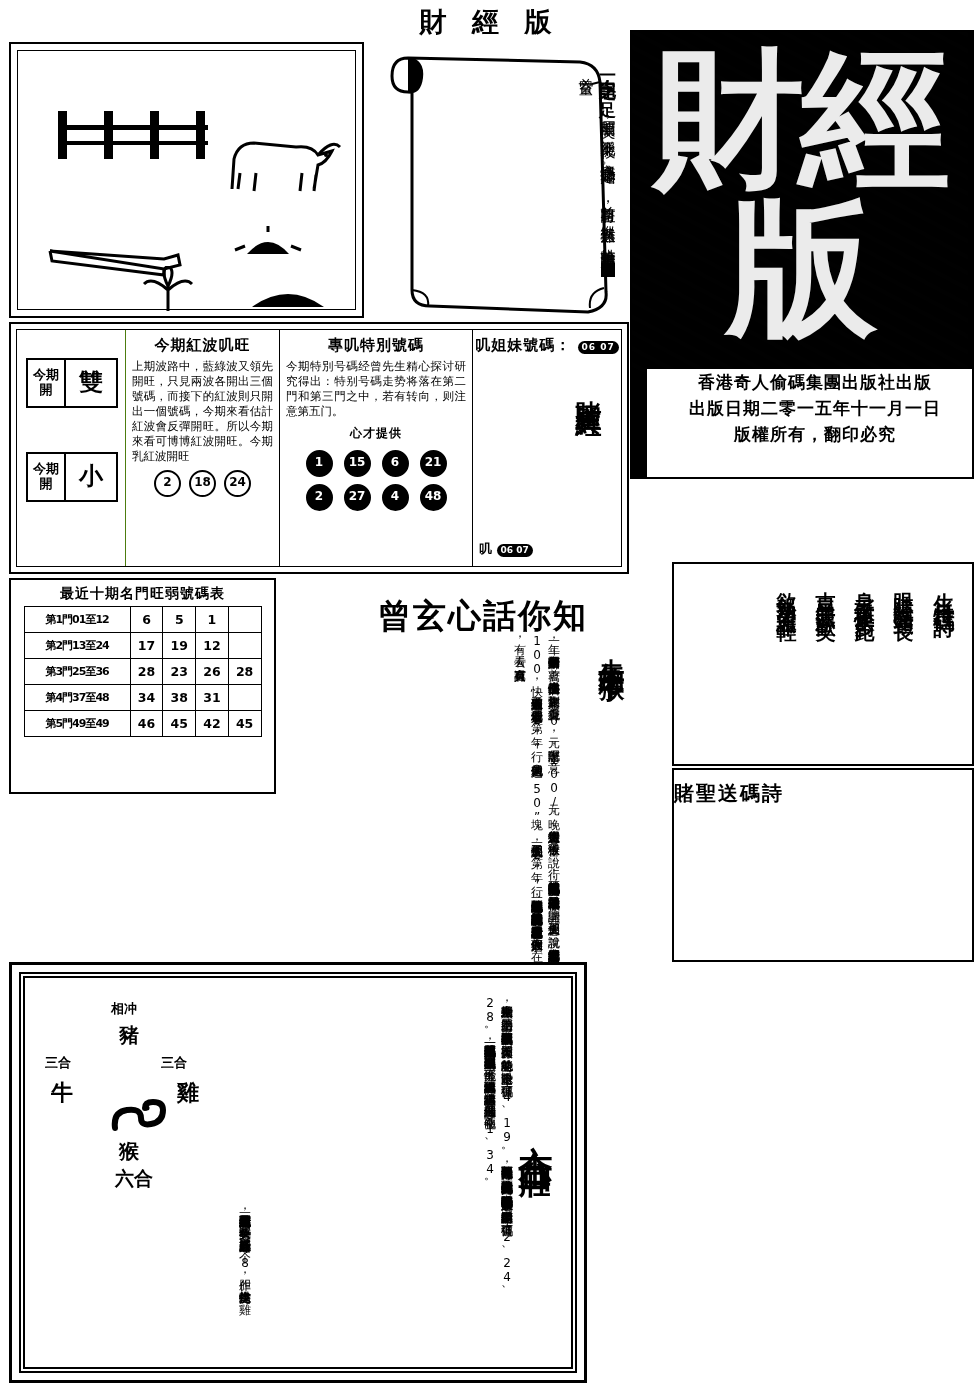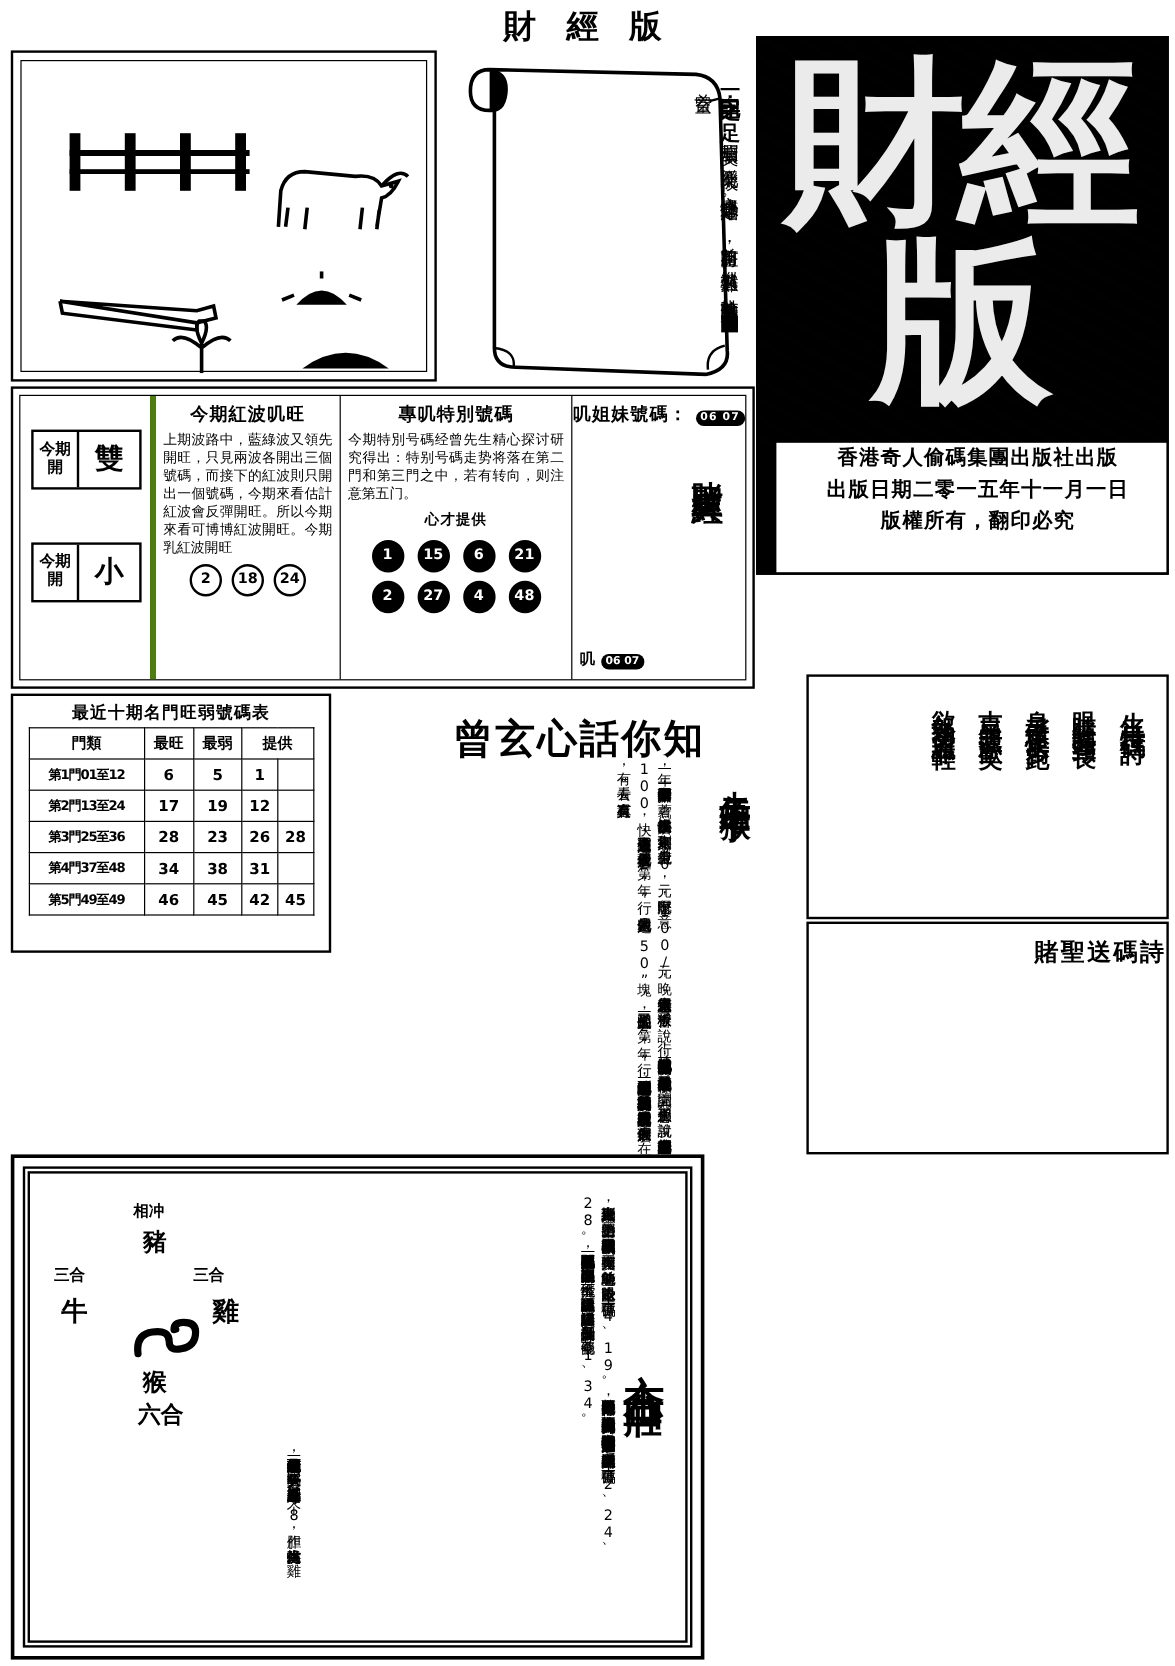--- a/index.html
+++ b/index.html
@@ -33,21 +33,21 @@
      radial-gradient(circle at 40% 35%,#5a5a5a 0 60px,#000 61px);
      filter:contrast(150%);}
   .mh-big{position:absolute;left:0;top:10px;width:336px;height:330px;font-size:150px;line-height:150px;color:#fff;font-family:"DejaVu Serif","Liberation Serif",serif;font-weight:bold;opacity:.92;text-align:center;letter-spacing:-4px;}
   .mh-sub{position:absolute;left:15px;bottom:0;width:336px;height:108px;background:#fff;}
   .mh-sub div{text-align:center;font-size:17px;font-weight:bold;font-family:"DejaVu Serif","Liberation Serif",serif;letter-spacing:1px;line-height:26px;}
 
   
   .mid-box{position:absolute;left:9px;top:322px;width:616px;height:248px;border:2px solid #000;}
   .mid-inner{position:absolute;left:5px;top:5px;right:5px;bottom:5px;border:1px solid #000;display:flex;}
   .col{position:relative;height:100%;}
-  .c1{width:108px;border-right:5px solid #4d7c0f;}
+  .c1{width:108px;border-right:1px solid #4d7c0f;}
   .c2{width:153px;border-right:1px solid #000;}
   .c3{width:192px;border-right:1px solid #000;}
   .c4{flex:1;}
   .kbox{position:absolute;border:2px solid #000;width:88px;height:46px;left:9px;display:flex;}
   .kbox .lbl{width:36px;font-size:13px;line-height:15px;text-align:center;padding-top:7px;border-right:2px solid #000;font-weight:bold;}
   .kbox .val{flex:1;text-align:center;font-size:24px;font-weight:bold;line-height:44px;}
   .ctitle{text-align:center;font-size:15px;font-weight:bold;padding-top:6px;letter-spacing:1px;}
   .ctext{font-size:11.5px;line-height:15px;padding:4px 6px 0 6px;text-align:justify;}
   .balls{display:flex;justify-content:center;gap:8px;margin-top:6px;}
   .ball{width:23px;height:23px;border:2px solid #000;border-radius:50%;font-size:12px;line-height:21px;text-align:center;font-weight:bold;}
@@ -70,21 +70,21 @@
   .art-logo{position:absolute;right:4px;top:16px;width:290px;height:48px;font-size:33px;font-weight:bold;letter-spacing:2px;font-family:"DejaVu Serif","Liberation Serif",serif;text-align:center;}
   .art-title{position:absolute;right:2px;top:60px;font-size:26px;font-weight:bold;letter-spacing:4px;font-family:"DejaVu Serif","Liberation Serif",serif;}
   .art-body{position:absolute;left:0;top:56px;width:290px;height:320px;font-size:12px;line-height:17px;letter-spacing:0;text-align:justify;}
 
   
   .poem-box{position:absolute;left:672px;top:562px;width:298px;height:200px;border:2px solid #000;}
   .poem-inner{position:absolute;left:4px;top:4px;right:4px;bottom:4px;display:flex;justify-content:flex-end;gap:12px;padding:8px 10px;}
   .poem-line{font-size:20px;letter-spacing:5px;font-family:"DejaVu Serif","Liberation Serif",serif;font-weight:bold;}
   .poem-head{font-size:21px;letter-spacing:6px;font-weight:bold;font-family:"DejaVu Serif","Liberation Serif",serif;}
   .gift-box{position:absolute;left:672px;top:768px;width:298px;height:190px;border:2px solid #000;}
-  .gift-title{text-align:right;font-size:20px;font-weight:bold;padding-top:10px;letter-spacing:2px;font-family:Liberation Serif, serif;}
+  .gift-title{text-align:left;font-size:20px;font-weight:bold;padding-top:10px;letter-spacing:2px;font-family:Liberation Serif, serif;}
   .gift-line{text-align:center;font-size:24px;font-weight:bold;letter-spacing:3px;margin-top:24px;font-family:"DejaVu Serif","Liberation Serif",serif;}
 
   
   .bot-box{position:absolute;left:9px;top:962px;width:572px;height:415px;border:3px solid #000;background:#fff;}
   .bot-frame{position:absolute;left:7px;top:7px;right:7px;bottom:7px;border:6px double #000;}
   .zodiac{position:absolute;left:20px;top:22px;width:190px;height:180px;text-align:center;font-size:16px;font-weight:bold;font-family:"DejaVu Serif","Liberation Serif",serif;}
   .zodiac .z{position:absolute;}
   .snake{position:absolute;left:66px;top:98px;width:62px;height:36px;}
   .bot-title{position:absolute;right:12px;top:140px;font-size:34px;font-weight:bold;letter-spacing:6px;font-family:"DejaVu Serif","Liberation Serif",serif;}
   .bot-body{position:absolute;left:160px;top:18px;width:330px;height:300px;font-size:12px;line-height:17px;text-align:justify;}
@@ -211,26 +211,20 @@
       <div class="seal-vert vert">賭聖真經</div>
     </div>
 
   </div>
 </div>
 
 <div class="tbl-box">
   <div class="tbl-title">最近十期名門旺弱號碼表</div>
   <table class="t">
     <tbody>
-        <tr>
-      <th>門類</th>
-      <th>最旺</th>
-      <th>最弱</th>
-      <th colspan="2">提供</th>
-    </tr>
     <tr>
       <td class="lbl">第1門01至12</td>
       <td>6</td>
       <td>5</td>
       <td>1</td>
       <td></td>
     </tr>
     <tr>
       <td class="lbl">第2門13至24</td>
       <td>17</td>

